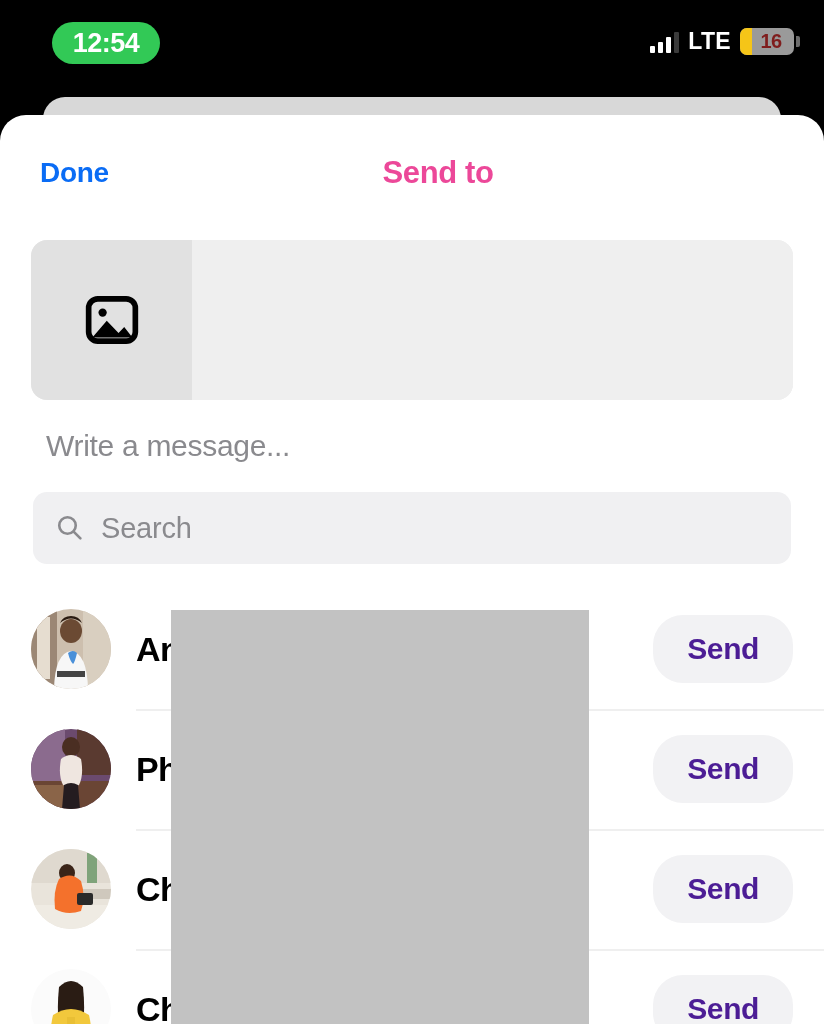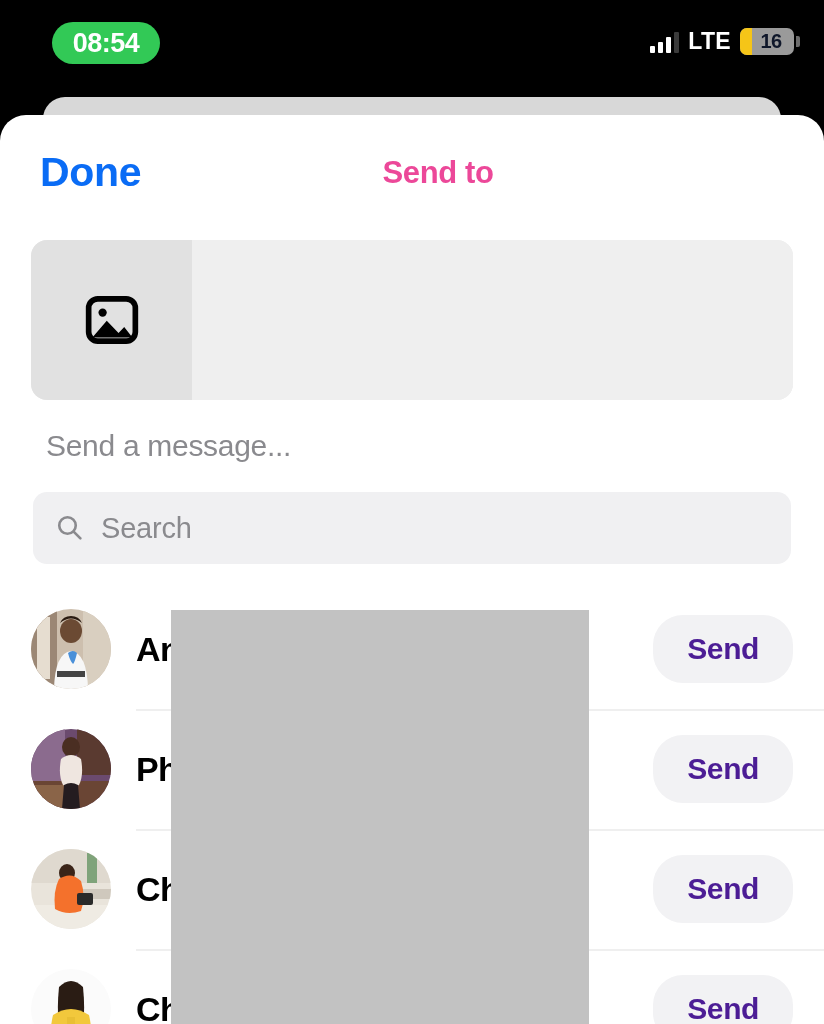--- a/index.html
+++ b/index.html
@@ -36,40 +36,40 @@
 
   .lte { color:#fff; font-size:23px; font-weight:600; letter-spacing:0.3px; }
 
   .battery { position:relative; display:flex; align-items:center; }
   .batt-body {
     width:54px; height:27px; border-radius:7px;
     background:#9a9a9a; position:relative; overflow:hidden;
     display:flex; align-items:center; justify-content:center;
   }
   .batt-fill { position:absolute; left:0; top:0; bottom:0; width:12px; background:#F5C518; }
-  .batt-pct { position:relative; color:#0f172a; font-size:20px; font-weight:700; letter-spacing:-0.5px;margin-left:8px; }
+  .batt-pct { position:relative; color:#7f1d1d; font-size:20px; font-weight:700; letter-spacing:-0.5px;margin-left:8px; }
   .batt-tip { width:4px; height:11px; background:#6d6d6d; border-radius:0 2px 2px 0; margin-left:2px; }
 
   
   .sheet-back {
     position:absolute; left:43px; top:97px; width:738px; height:80px;
     background:#D8D8D8; border-radius:22px 22px 0 0;
   }
   .sheet {
     position:absolute; left:0; top:115px; width:824px; height:909px;
     background:#fff; border-radius:26px 26px 0 0; overflow:hidden;
   }
 
   
   .nav {
     position:relative; height:115px;
     display:flex; align-items:center; justify-content:space-between;
     padding:0 40px;
   }
-  .nav-done { color:#0A6CF5; font-size:41px; font-weight:700; letter-spacing:-0.3px; }
+  .nav-done { color:#0A6CF5; font-size:28px; font-weight:700; letter-spacing:-0.3px; }
   .nav-title { color:#ec4899; font-size:31px; font-weight:700; letter-spacing:-0.4px;
                position:absolute; left:16px; right:0; text-align:center; pointer-events:none;padding-left:36px; }
   .nav-create { color:#0A6CF5; font-size:32px; font-weight:500; letter-spacing:-0.3px; position:relative; }
 
   
   .attach {
     margin:10px 31px 0 31px; height:160px;
     background:#EFEFEF; border-radius:16px; overflow:hidden;
     display:flex; align-items:stretch;
   }
@@ -124,21 +124,21 @@
     width:418px; height:414px; background:#C2C2C2; z-index:50;
   }
 </style>
 </head>
 <body>
 
 <div id="screen">
 
   <div class="statusbar">
     <div class="time-pill">
-      <span>08:54</span>
+      <span>12:54</span>
     </div>
     <div class="status-right">
       <span class="signal">
         <i></i>
           <i></i>
           <i></i>
           <i></i>
       </span>
       <span class="lte">LTE</span>
       <span class="battery">
@@ -165,21 +165,21 @@
         <svg width="56" height="48" viewBox="0 0 24 22">
           <rect x="1.3" y="1.3" width="21.4" height="19.4" rx="4.2" fill="none" stroke="#000" stroke-width="2.6"></rect>
           <circle cx="7.7" cy="7.6" r="1.9" fill="#000"></circle>
           <path d="M3 19 L9.6 11.4 L15 17 L17.6 14.2 L21 18.6 L21 19 Z" fill="#000"></path>
         </svg>
       </div>
       <div class="attach-rest"></div>
     </div>
 
     <div class="msg-field">
-      <span class="msg-placeholder">Send a message...</span>
+      <span class="msg-placeholder">Write a message...</span>
     </div>
 
     <div class="search-wrap">
       <div class="search">
         <svg width="30" height="30" viewBox="0 0 24 24">
           <circle cx="10" cy="10" r="6.6" fill="none" stroke="#8A8A8E" stroke-width="2.1"></circle>
           <line x1="14.9" y1="14.9" x2="20.3" y2="20.3" stroke="#8A8A8E" stroke-width="2.1" stroke-linecap="round"></line>
         </svg>
         <span class="search-placeholder">Search</span>
       </div>

